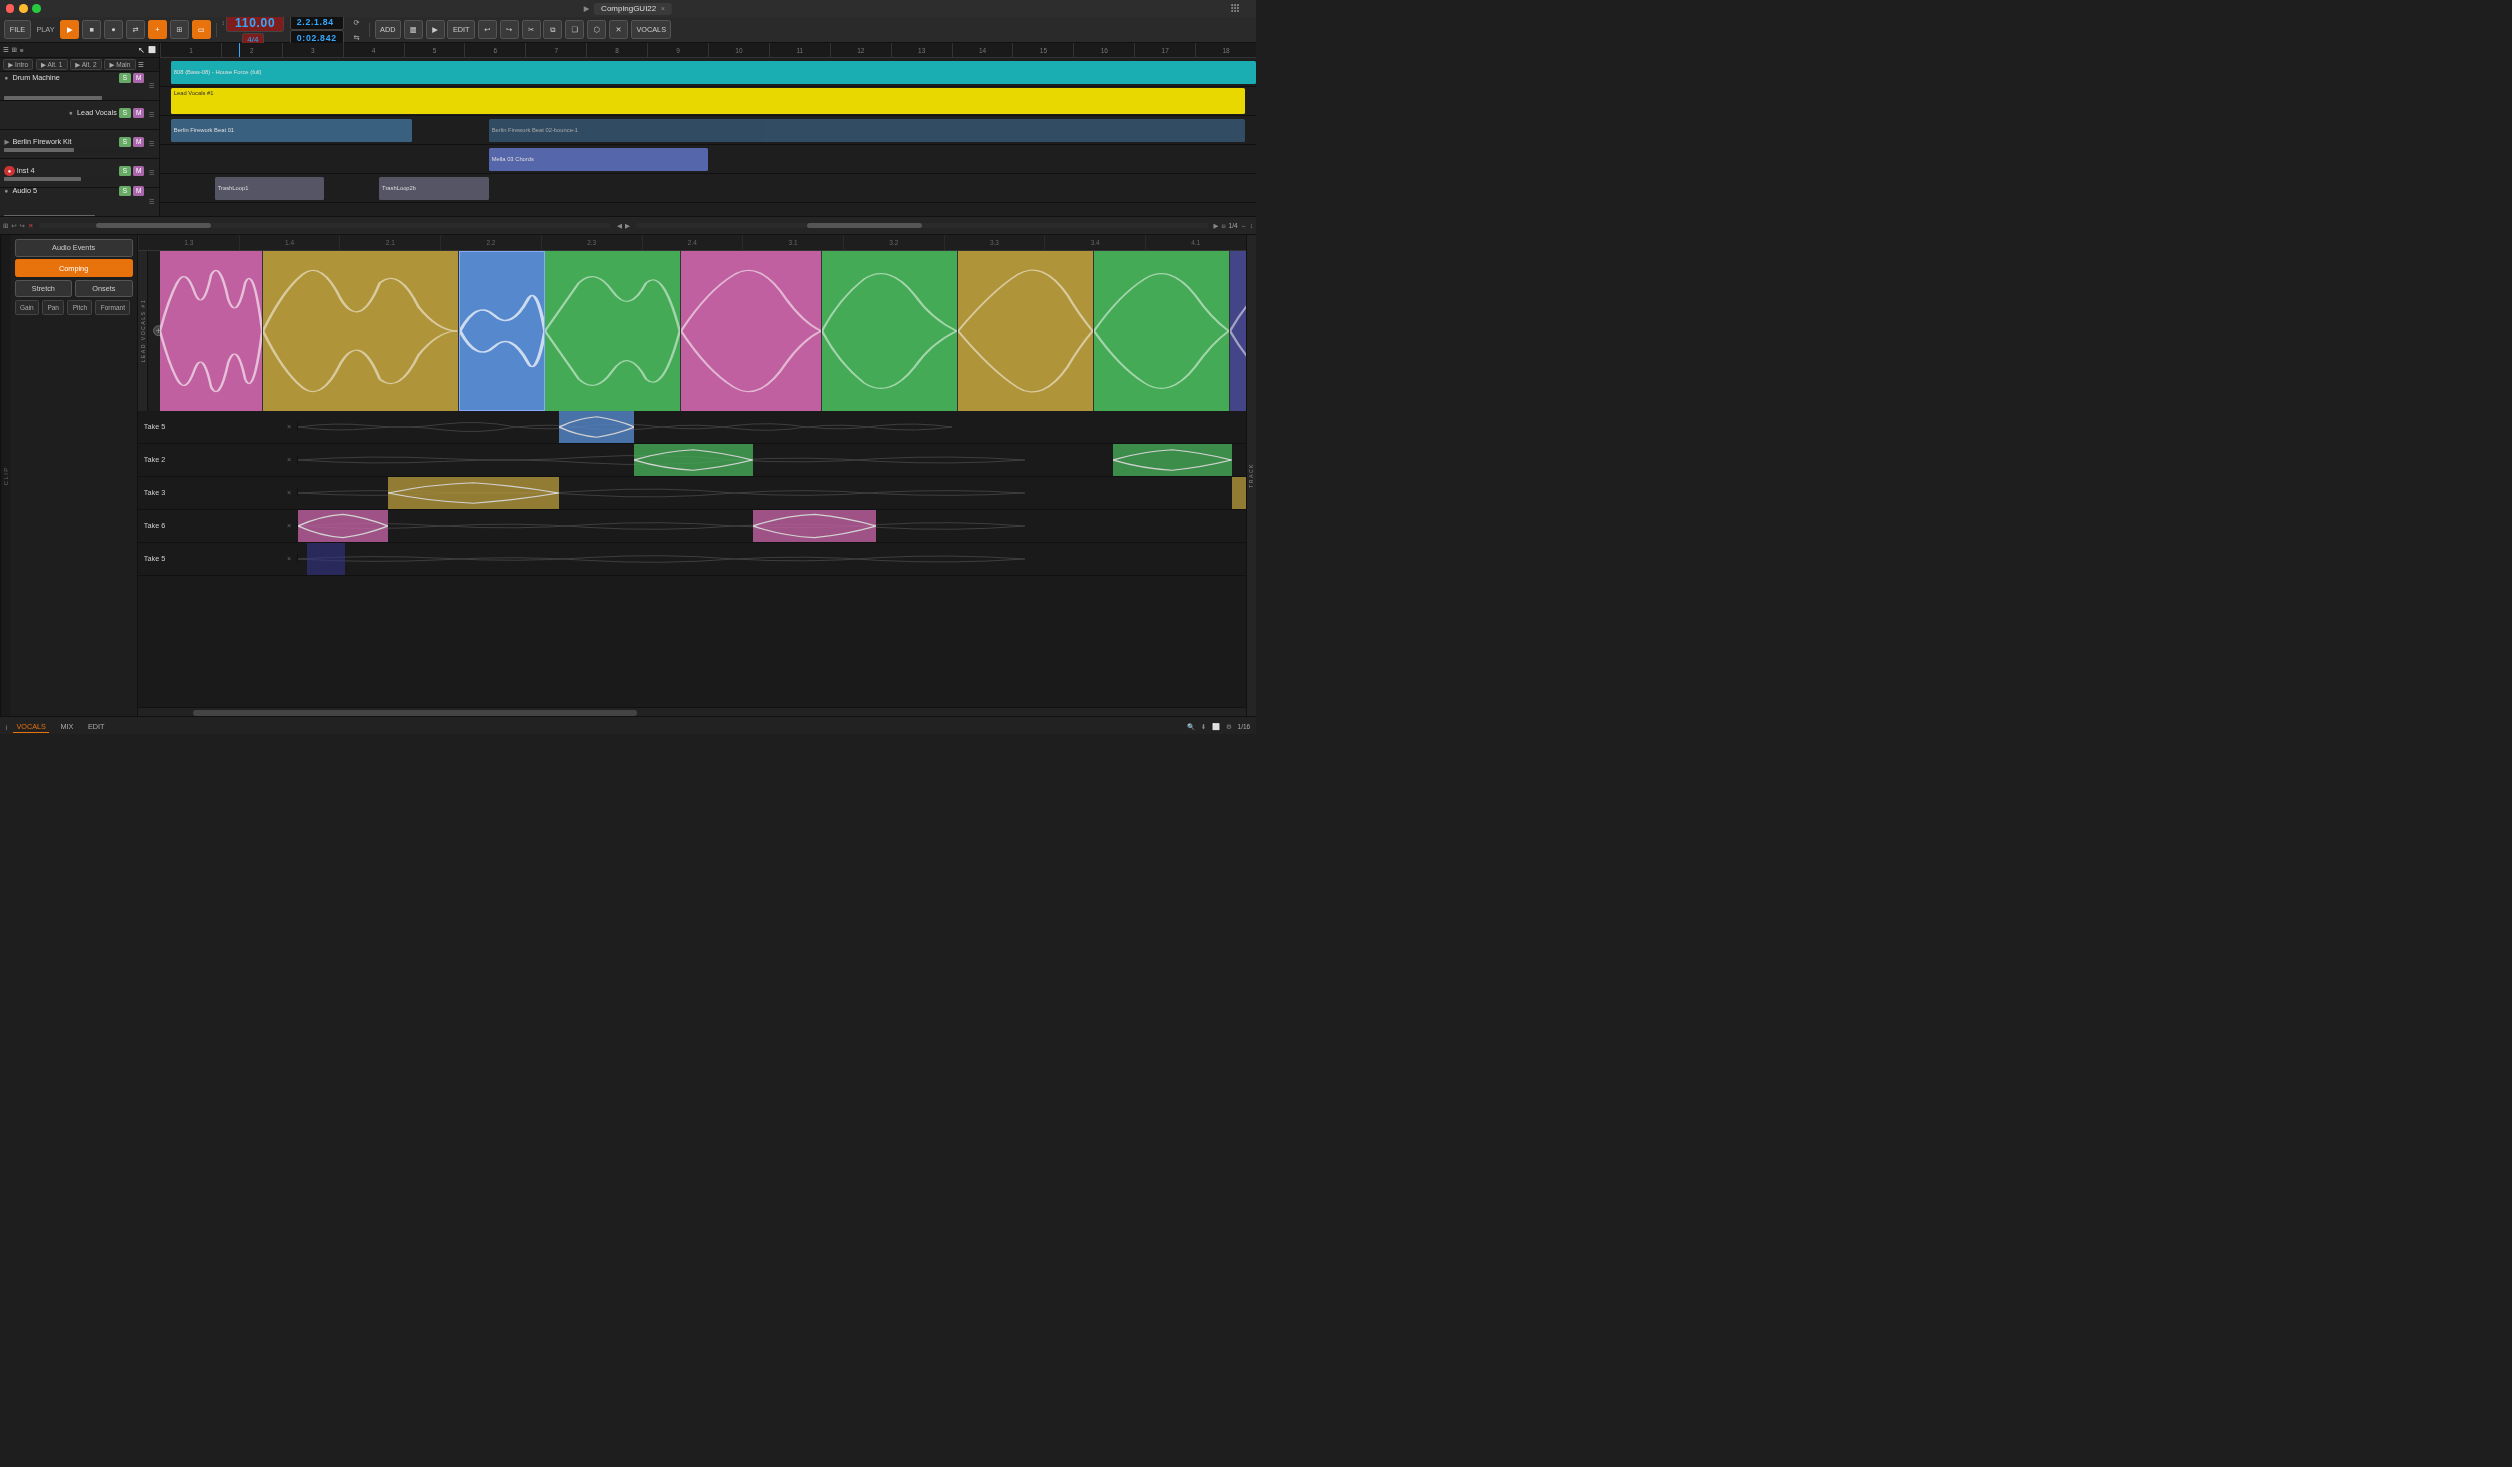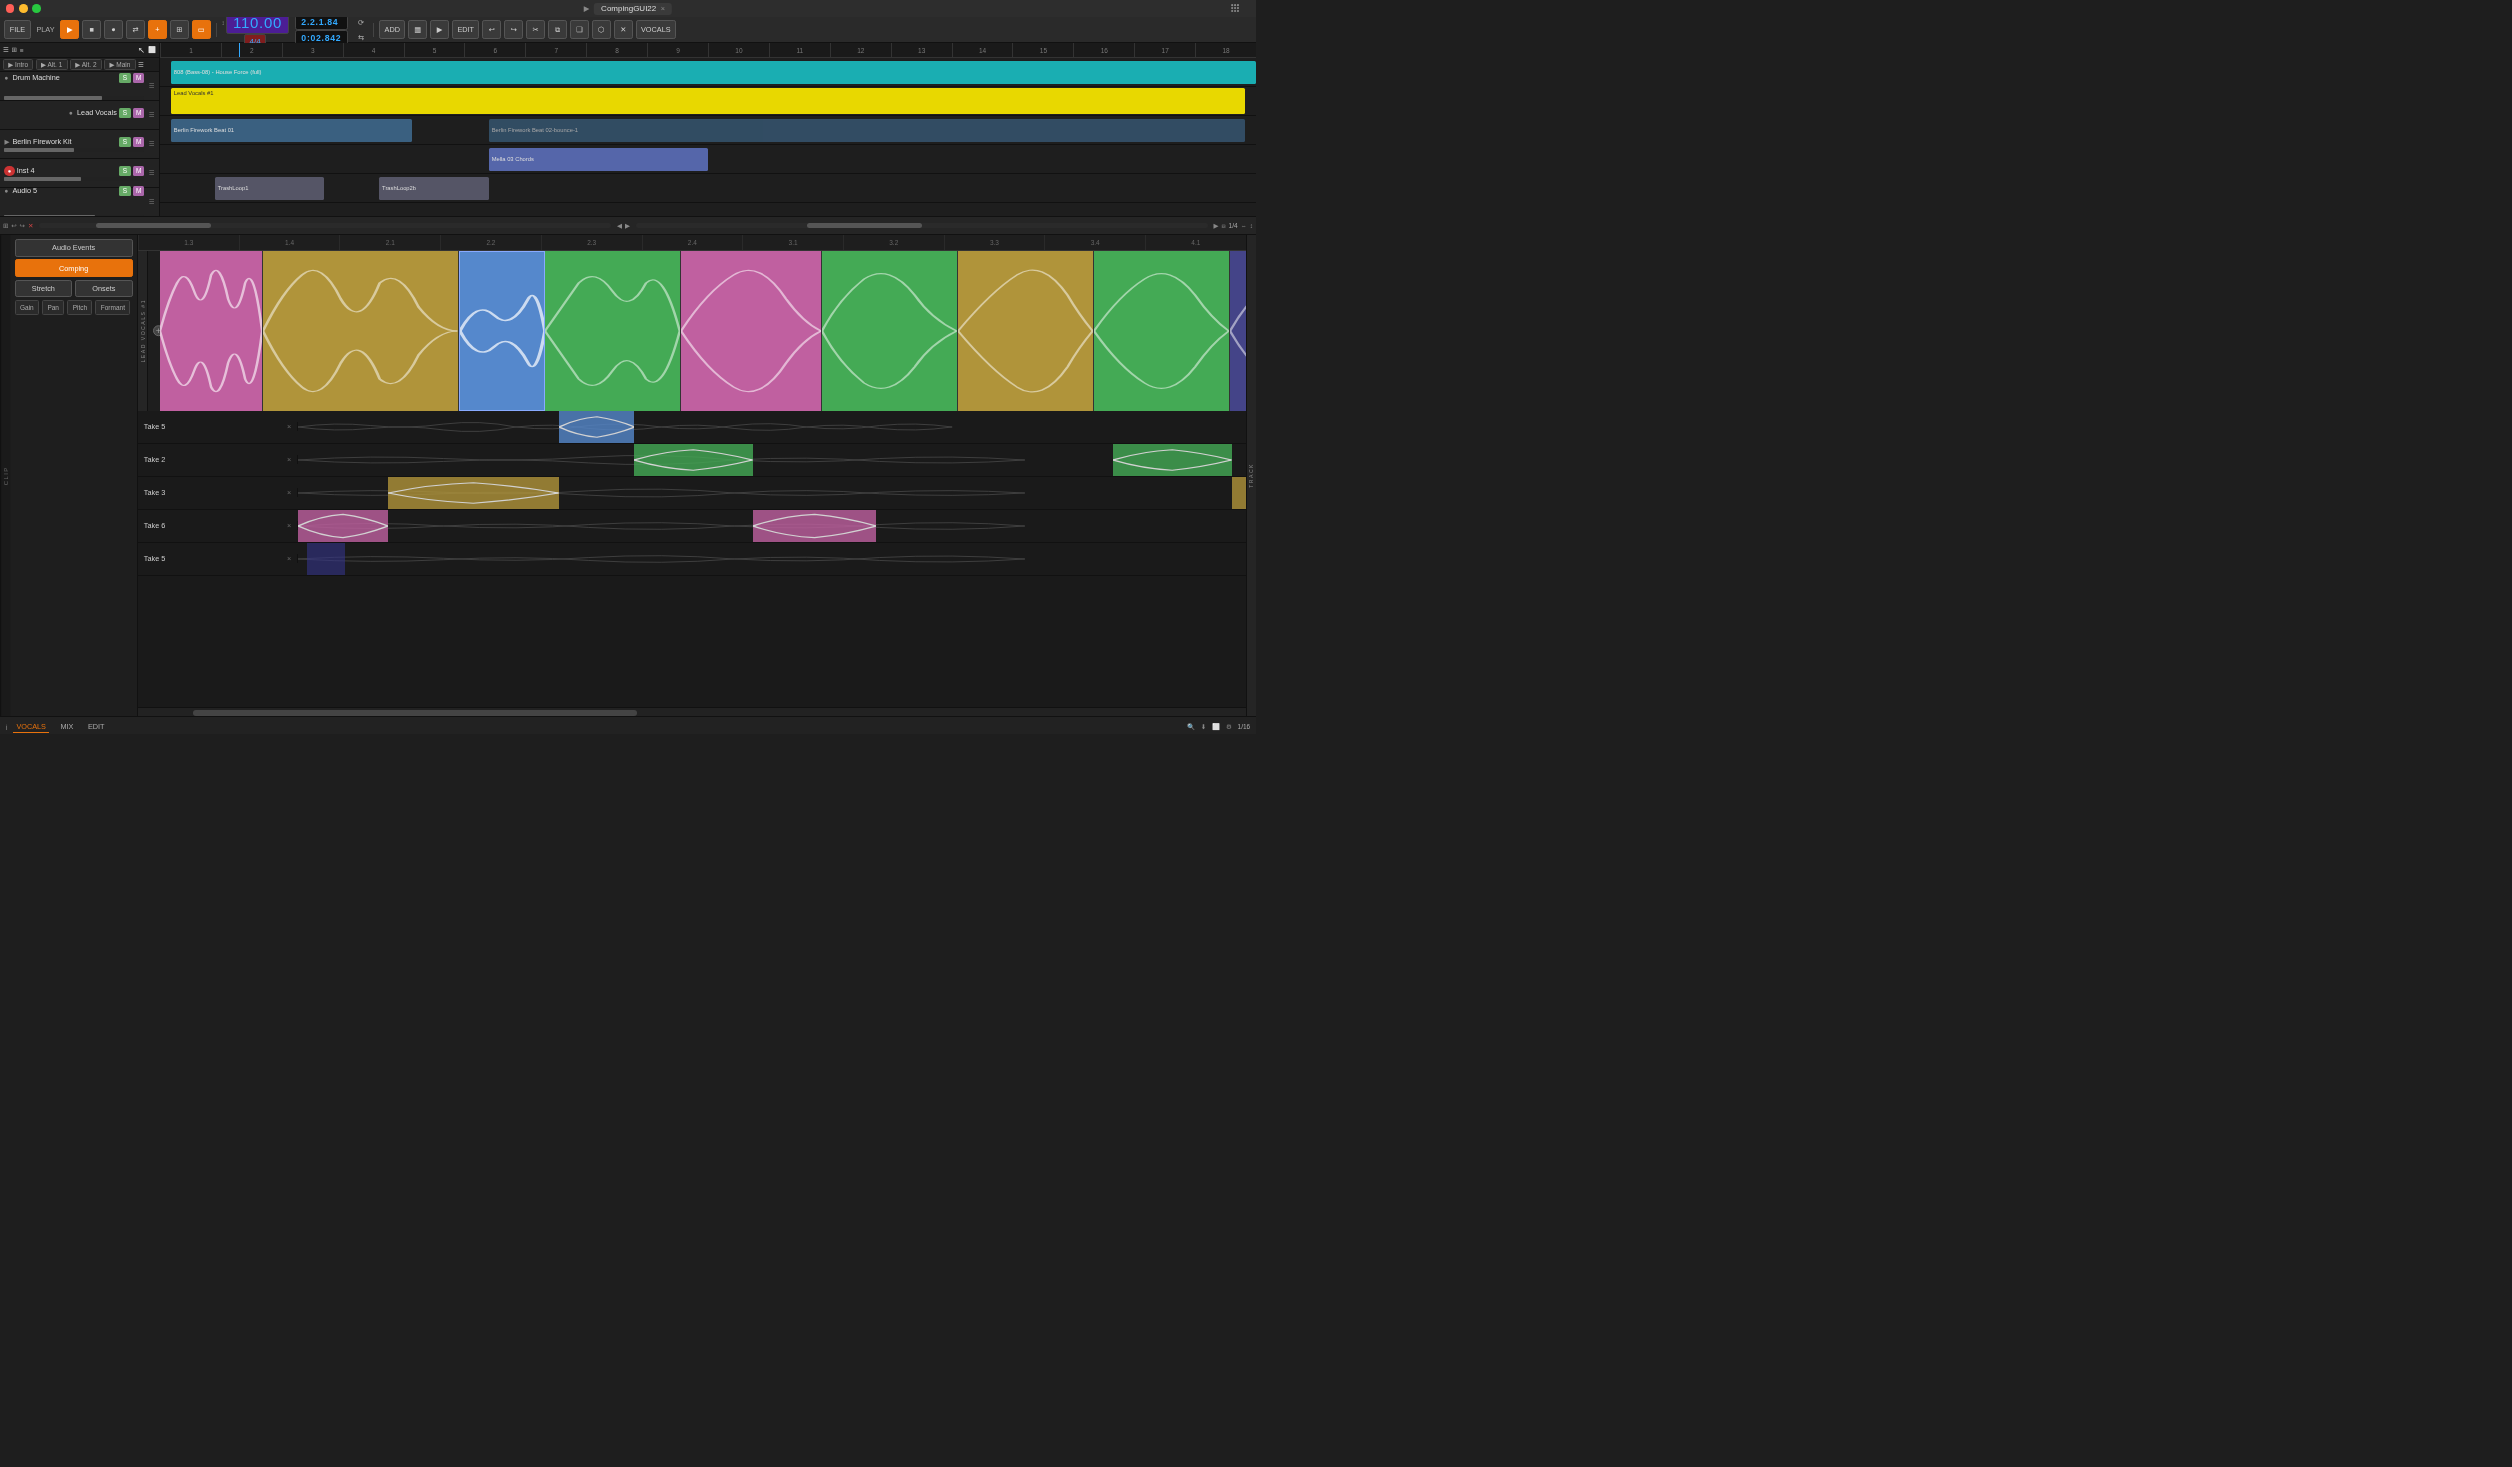--- a/index.html
+++ b/index.html
@@ -78,27 +78,27 @@
       align-items: center;
       justify-content: center;
       cursor: pointer;
       padding: 0 4.4px;
     }
     .tb-btn.active { background: #e8720c; color: #fff; border-color: #e8720c; }
     .tb-btn.play-btn { background: #e8720c; color: #fff; border-color: #e8720c; }
     .tb-btn.record-btn { color: #ccc; }
     .tb-divider { width: 0.7px; height: 14.5px; background: #444; margin: 0 2.2px; }
     .tempo-display {
-      background: #4c1d95;
+      background: #7f1d1d;
       border: 0.7px solid #444;
       border-radius: 2.2px;
       padding: 1.5px 5.8px;
       color: #3af;
-      font-size: 15px;
-      font-weight: normal;
+      font-size: 12px;
+      font-weight: bold;
       letter-spacing: 0.7px;
       min-width: 58px;
       text-align: center;
     }
     .time-sig {
       background: #7f1d1d;
       border: 0.7px solid #444;
       border-radius: 2.2px;
       padding: 1.5px 4.4px;
       color: #3af;

